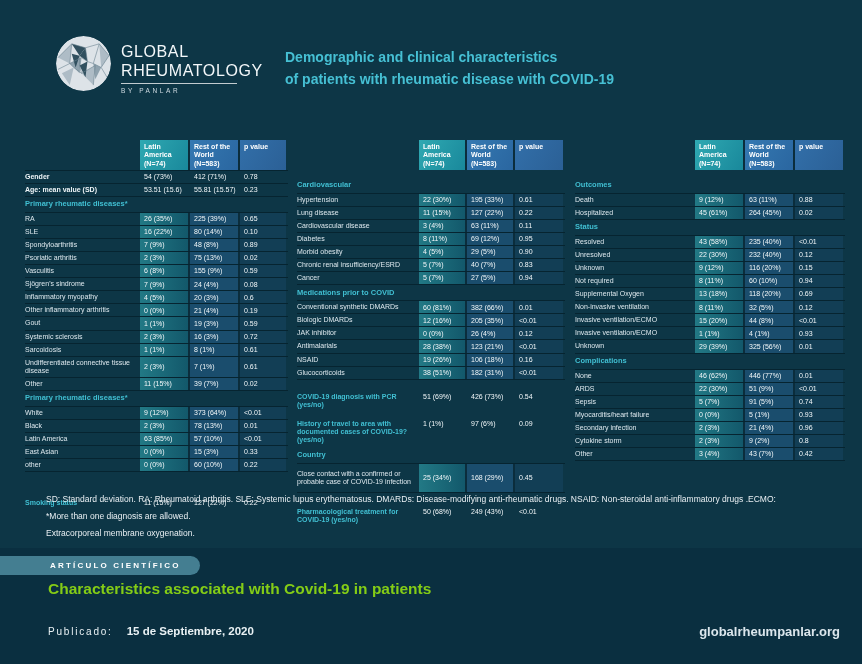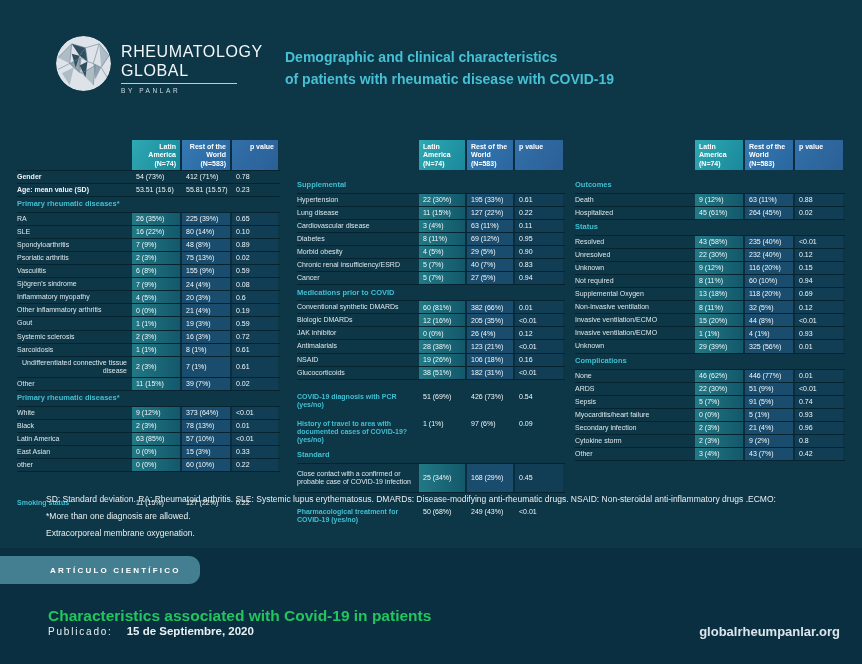--- a/index.html
+++ b/index.html
@@ -14,21 +14,21 @@
   .logo-wrap { position:absolute; left:56px; top:36px; width:55px; height:55px; border-radius:50%; overflow:hidden; }
   .brand { position:absolute; left:121px; top:42px; }
   .brand .l1 { font-size:16px; letter-spacing:.6px; color:#f3f7f9; line-height:19px; }
   .brand .rule { width:116px; height:1px; background:rgba(255,255,255,.75); margin:3px 0 3px 0; }
   .brand .byline { font-size:6.5px; letter-spacing:2.6px; color:#cfdbe2; }
 
   .main-title { position:absolute; left:285px; top:46px; font-size:14px; font-weight:bold; line-height:22px; color:#46c0d4; }
 
   
   .table { position:absolute; top:140px; font-size:7px; }
-  #table-left  { left:17px;  width:263px;text-align:right; --lw:115px; --c1:50px; --c2:50px; --c3:46px; }
+  #table-left  { left:25px;  width:263px; --lw:115px; --c1:50px; --c2:50px; --c3:46px; }
   #table-mid   { left:297px; width:268px; --lw:122px; --c1:48px; --c2:48px; --c3:48px; }
   #table-right { left:575px; width:270px; --lw:120px; --c1:50px; --c2:50px; --c3:48px; }
 
   .thead { display:flex; }
   .thead .spacer { width:var(--lw); }
   .hc { box-sizing:border-box; padding:3px 4px; height:30px; font-weight:bold; font-size:7px; line-height:1.2; color:#fff; }
   .hc.c1 { width:var(--c1); background:linear-gradient(120deg,#2fa9b2,#19889b); border-right:2px solid #0b2d3c; }
   .hc.c2 { width:var(--c2); background:linear-gradient(120deg,#3579b2,#2a66a0); border-right:2px solid #0b2d3c; }
   .hc.c3 { width:var(--c3); background:linear-gradient(120deg,#326fa9,#2b6096); }
 
@@ -50,24 +50,24 @@
   .row.teal { border-bottom:none; margin:7px 0 2px 0; min-height:13px; }
   .row.teal .lbl, .row.teal .v { align-items:flex-start; padding-top:2px; }
   .row.teal .lbl { color:#41bfd2; font-weight:bold; }
   .row.tall { min-height:28px; }
   .gap { border:none; }
 
   
   .footnotes { position:absolute; left:46px; top:491px; width:800px; font-size:8.5px; line-height:17px; color:#e9eff3; }
 
   
-  .badge { position:absolute; left:0; top:556px; width:200px; height:28px; background:#447e91;
+  .badge { position:absolute; left:0; top:556px; width:200px; height:19px; background:#447e91;
            border-radius:0 11px 11px 0; display:flex; align-items:center; box-sizing:border-box; padding-left:50px;
            font-size:8px; font-weight:bold; letter-spacing:2.2px; color:#fff; }
-  .article-title { position:absolute; left:48px; top:606px; font-size:15.5px; font-weight:bold; line-height:20px; color:#22c55e; }
+  .article-title { position:absolute; left:48px; top:579px; font-size:15.5px; font-weight:bold; line-height:20px; color:#84cc16; }
   .published { position:absolute; left:48px; top:625px; display:flex; align-items:baseline; color:#e9f1f4; }
   .published .plabel { font-size:10px; font-weight:normal; letter-spacing:1.8px; margin-right:14px; }
   .published .pdate { font-size:11.5px; font-weight:bold; }
   .website { position:absolute; right:22px; top:624px; font-size:13px; font-weight:bold; color:#dbe6ec; }
 </style>
 </head>
 <body>
 
 <div class="canvas">
   <div class="bottom-band"></div>
@@ -93,22 +93,22 @@
       </g>
       <g stroke="#6a8290" stroke-width="0.6" fill="none">
         <path d="M2,22 L16,8 L30,12 L44,8 L54,20 L46,32 L52,42"></path>
         <path d="M2,34 L14,28 L26,22 L32,26 L38,28 L46,32"></path>
         <path d="M16,8 L14,28 L18,32 L26,38 L40,30 L38,50"></path>
         <path d="M24,20 L24,30 L26,38 M30,12 L32,26 M44,8 L38,28"></path>
       </g>
     </svg>
   </div>
   <div class="brand">
+    <div class="l1">GLOBAL</div>
     <div class="l1">RHEUMATOLOGY</div>
-    <div class="l1">GLOBAL</div>
     <div class="rule"></div>
     <div class="byline">BY PANLAR</div>
   </div>
 
   <div class="main-title">
     <div>Demographic and clinical characteristics</div>
     <div>of patients with rheumatic disease with COVID-19</div>
   </div>
 
   <div class="table" id="table-left">
@@ -257,21 +257,21 @@
   <div class="table" id="table-mid">
       <div class="thead">
         <div class="spacer"></div>
         <div class="hc c1">Latin America (N=74)</div>
         <div class="hc c2">Rest of the World (N=583)</div>
         <div class="hc c3">p value</div>
       </div>
       <div class="rows">
         <div class="gap" style="height: 8px;"></div>
         <div class="row section">
-          <div class="lbl">Supplemental</div>
+          <div class="lbl">Cardiovascular</div>
         </div>
         <div class="row cells">
           <div class="lbl">Hypertension</div>
           <div class="v c1 boxed">22 (30%)</div>
           <div class="v c2 boxed">195 (33%)</div>
           <div class="v c3 boxed">0.61</div>
         </div>
         <div class="row cells">
           <div class="lbl">Lung disease</div>
           <div class="v c1 boxed">11 (15%)</div>
@@ -354,21 +354,21 @@
           <div class="v c2">426 (73%)</div>
           <div class="v c3">0.54</div>
         </div>
         <div class="row teal">
           <div class="lbl">History of travel to area with documented cases of COVID-19?  (yes/no)</div>
           <div class="v c1">1 (1%)</div>
           <div class="v c2">97 (6%)</div>
           <div class="v c3">0.09</div>
         </div>
         <div class="row section">
-          <div class="lbl">Standard</div>
+          <div class="lbl">Country</div>
         </div>
         <div class="row cells tall">
           <div class="lbl">Close contact with a confirmed or probable case of COVID-19 infection</div>
           <div class="v c1 boxed">25 (34%)</div>
           <div class="v c2 boxed">168 (29%)</div>
           <div class="v c3 boxed">0.45</div>
         </div>
         <div class="gap" style="height: 6px;"></div>
         <div class="row teal">
           <div class="lbl">Pharmacological treatment for COVID-19  (yes/no)</div>

